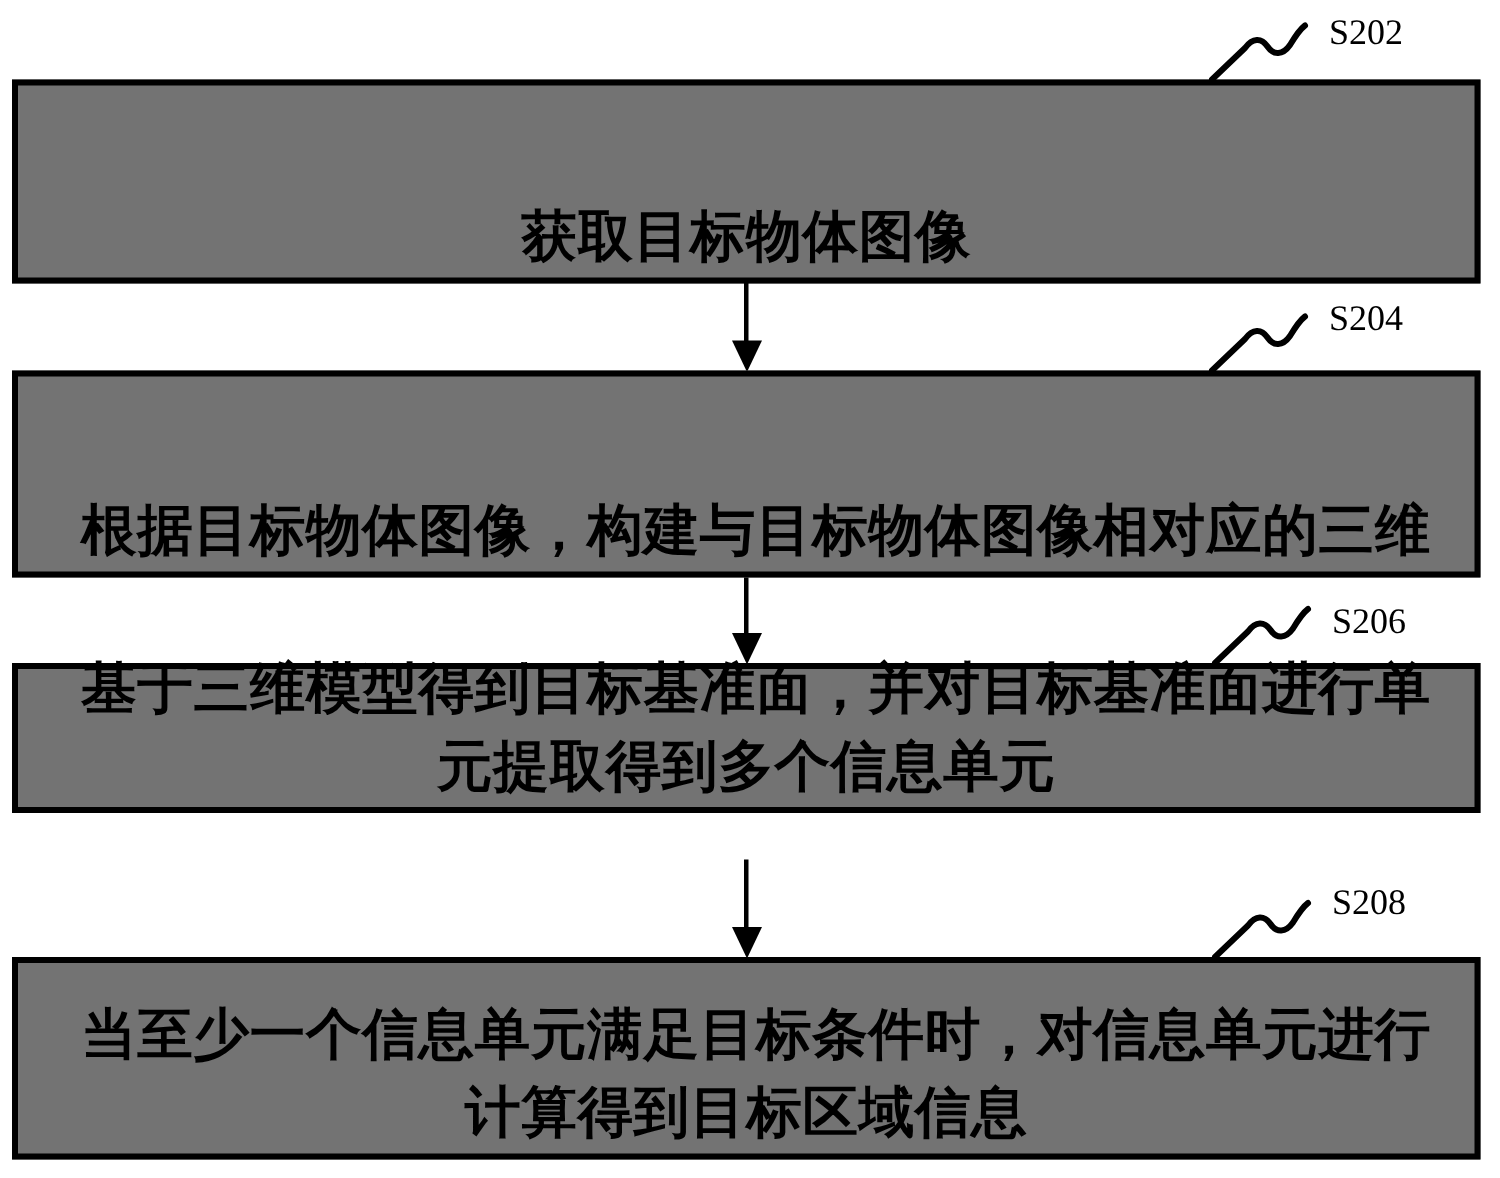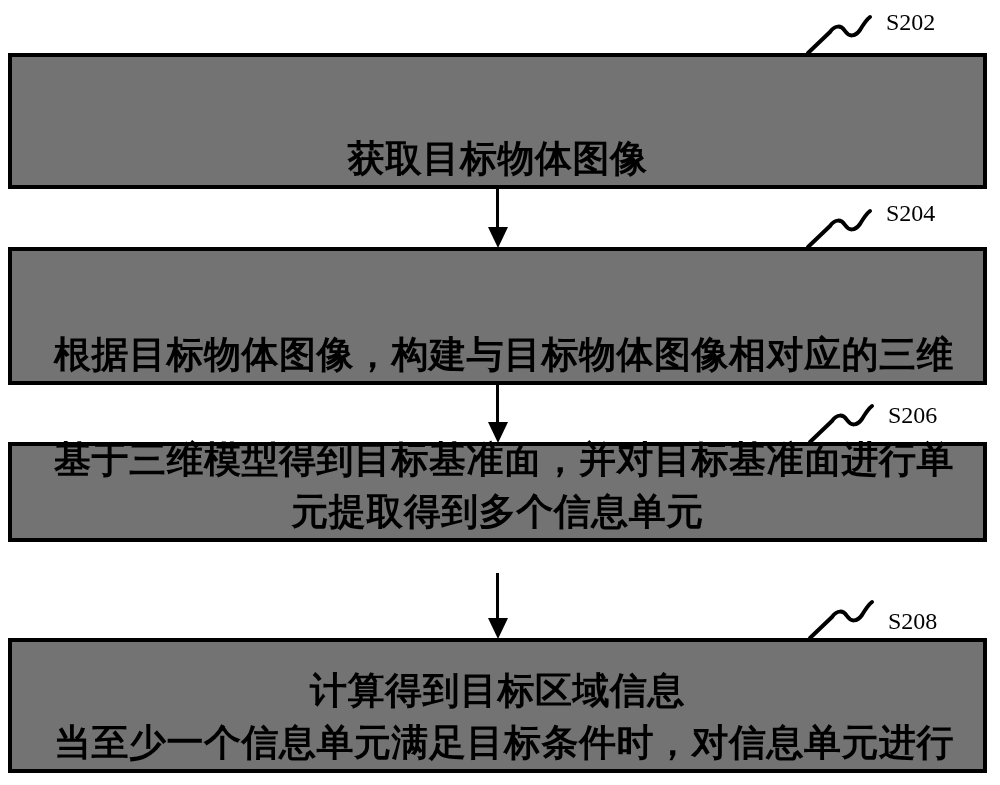--- a/index.html
+++ b/index.html
@@ -73,21 +73,21 @@
     position: absolute;
     font-family: "Liberation Serif", serif;
     font-size: 24px;
     line-height: 38px;
     color: #000000;
     white-space: nowrap;
   }
   .label-1 { left: 886px; top: 3px; }
   .label-2 { left: 886px; top: 194px; }
   .label-3 { left: 888px; top: 396px; }
-  .label-4 { left: 888px; top: 602px; }
+  .label-4 { left: 888px; top: 583px; }
 
   .leader {
     position: absolute;
     width: 80px;
     height: 52px;
   }
   .leader-1 { left: 798px; top: 4px; }
   .leader-2 { left: 798px; top: 198px; }
   .leader-3 { left: 800px; top: 393px; }
   .leader-4 { left: 800px; top: 589px; }
@@ -138,21 +138,21 @@
     <path d="M 10 49 L 32 28 C 37 21 43 21 47 27 C 51 33 57 33 62 26 C 65 21 68 16 72 13"></path>
   </svg>
   <div class="step-label label-3">S206</div>
 
   <div class="flow-arrow">
     <div class="arrow-line line-3"></div>
     <div class="arrow-head head-3"></div>
   </div>
 
   <div class="step-box box-4">
+    <div class="txt-line first-indent">当至少一个信息单元满足目标条件时，对信息单元进行</div>
     <div class="txt-line centered">计算得到目标区域信息</div>
-    <div class="txt-line first-indent">当至少一个信息单元满足目标条件时，对信息单元进行</div>
   </div>
   <svg class="leader leader-4" viewBox="0 0 80 52">
     <path d="M 10 49 L 32 28 C 37 21 43 21 47 27 C 51 33 57 33 62 26 C 65 21 68 16 72 13"></path>
   </svg>
   <div class="step-label label-4">S208</div>
 
 </div>
 
 </body></html>

